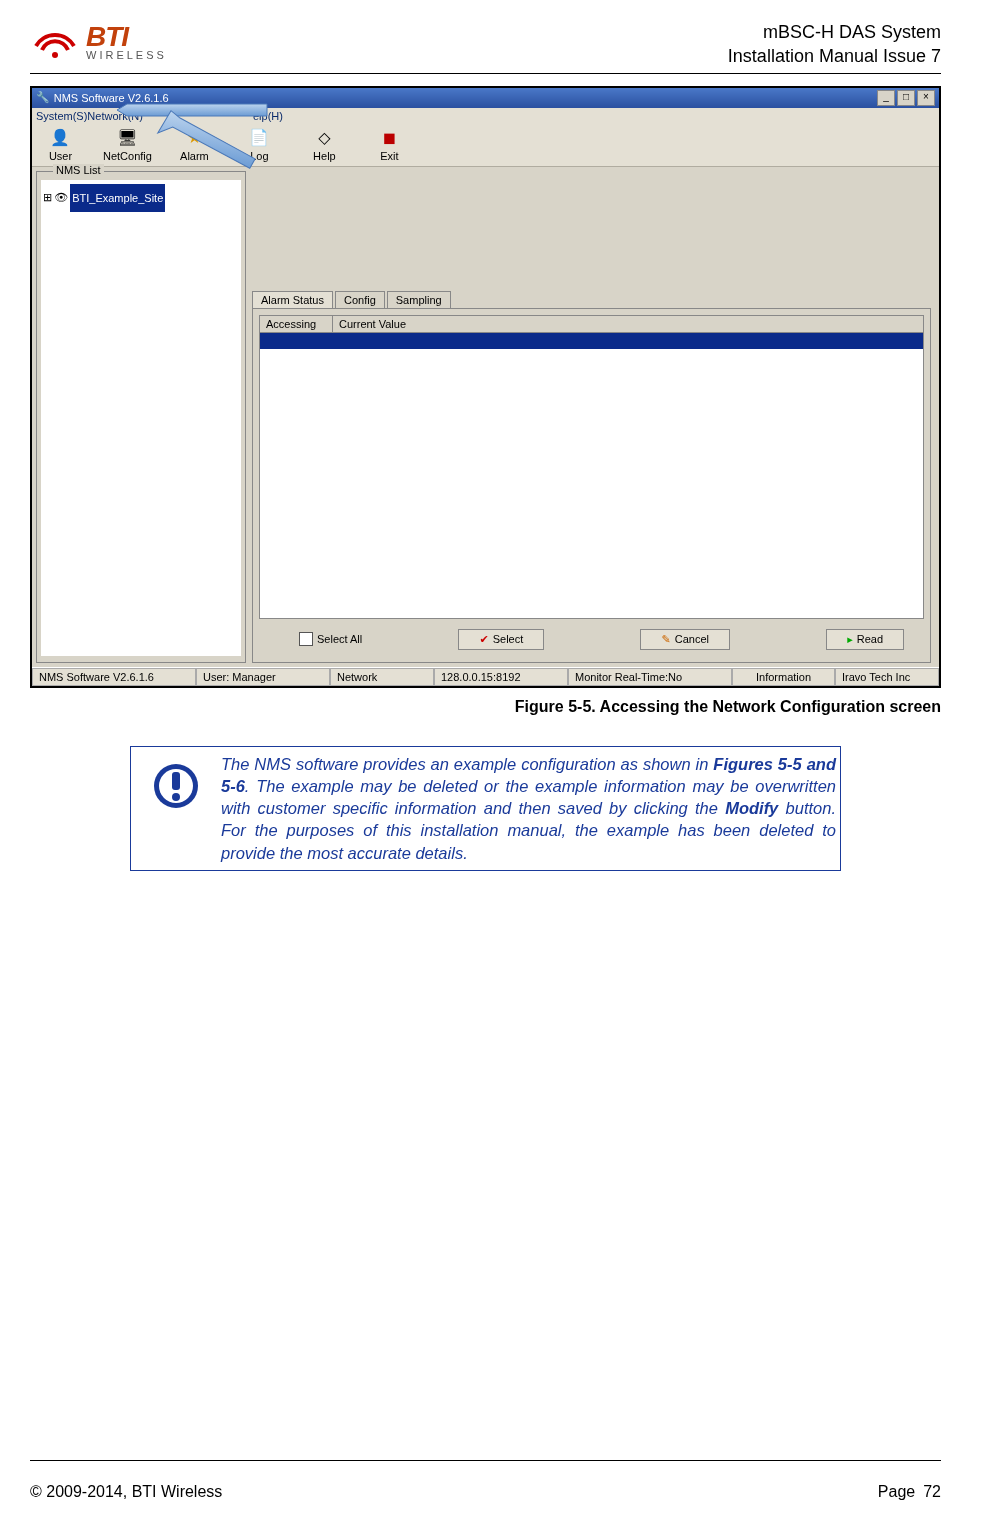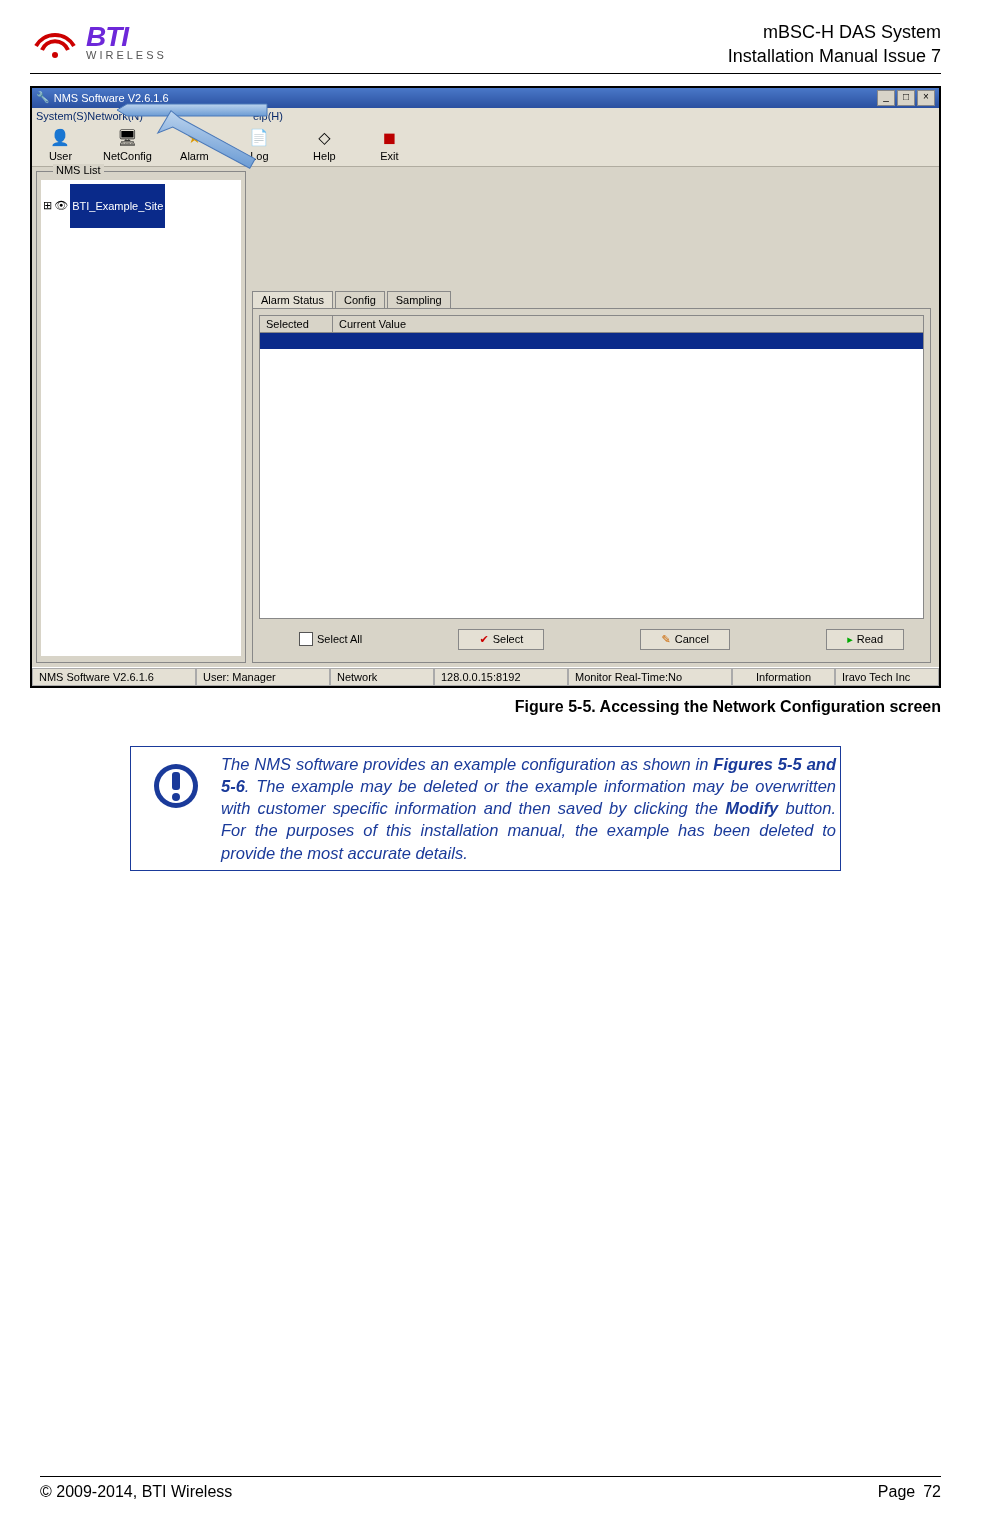--- a/index.html
+++ b/index.html
@@ -29,21 +29,21 @@
   }
   .logo-block {
     display: flex;
     align-items: center;
     gap: 6px;
   }
   .logo-text {
     font-weight: bold;
     font-size: 28px;
     font-style: italic;
-    color: #6d28d9;
+    color: #c2410c;
     letter-spacing: -1px;
   }
   .logo-wireless {
     font-size: 11px;
     letter-spacing: 3px;
     color: #555;
     margin-top: -4px;
   }
   .header-right {
     text-align: right;
@@ -145,21 +145,21 @@
     box-sizing: border-box;
   }
   .tree-item {
     display: flex;
     align-items: center;
     gap: 2px;
   }
   .tree-highlight {
     background: #0a2a8a;
     color: #fff;
-    padding: 16px 2px;
+    padding: 8px 2px;
   }
   .right-panel {
     flex: 1;
     margin: 4px 8px 4px 2px;
     display: flex;
     flex-direction: column;
   }
   .tabs {
     display: flex;
     margin-top: 120px;
@@ -275,23 +275,22 @@
     line-height: 1.35;
     padding: 6px 4px 6px 0;
     text-align: justify;
   }
   .note-text .bold { font-weight: bold; font-style: italic; }
   .footer {
     margin-top: auto;
     border-top: 1px solid #000;
     display: flex;
     justify-content: space-between;
-    padding-top: 6px;
+    padding-top: 22px;
     font-size: 16px;
-    margin-left: 10px;
   }
   .page-num {
     display: flex;
     gap: 8px;
   }
   .relative { position: relative; }
 </style>
 </head>
 <body>
 
@@ -382,21 +381,21 @@
         </div>
       </div>
       <div class="right-panel">
         <div class="tabs">
           <div class="tab active">Alarm Status</div>
           <div class="tab">Config</div>
           <div class="tab">Sampling</div>
         </div>
         <div class="tab-content">
           <div class="table-head">
-            <div class="th th1">Selected</div>
+            <div class="th th1">Accessing</div>
             <div class="th th3">Current Value</div>
           </div>
           <div class="table-body">
             <div class="row-selected"></div>
           </div>
           <div class="bottom-buttons">
             <label class="checkbox-label">
               <span class="checkbox-box"></span>
               <span>Select All</span>
             </label>

